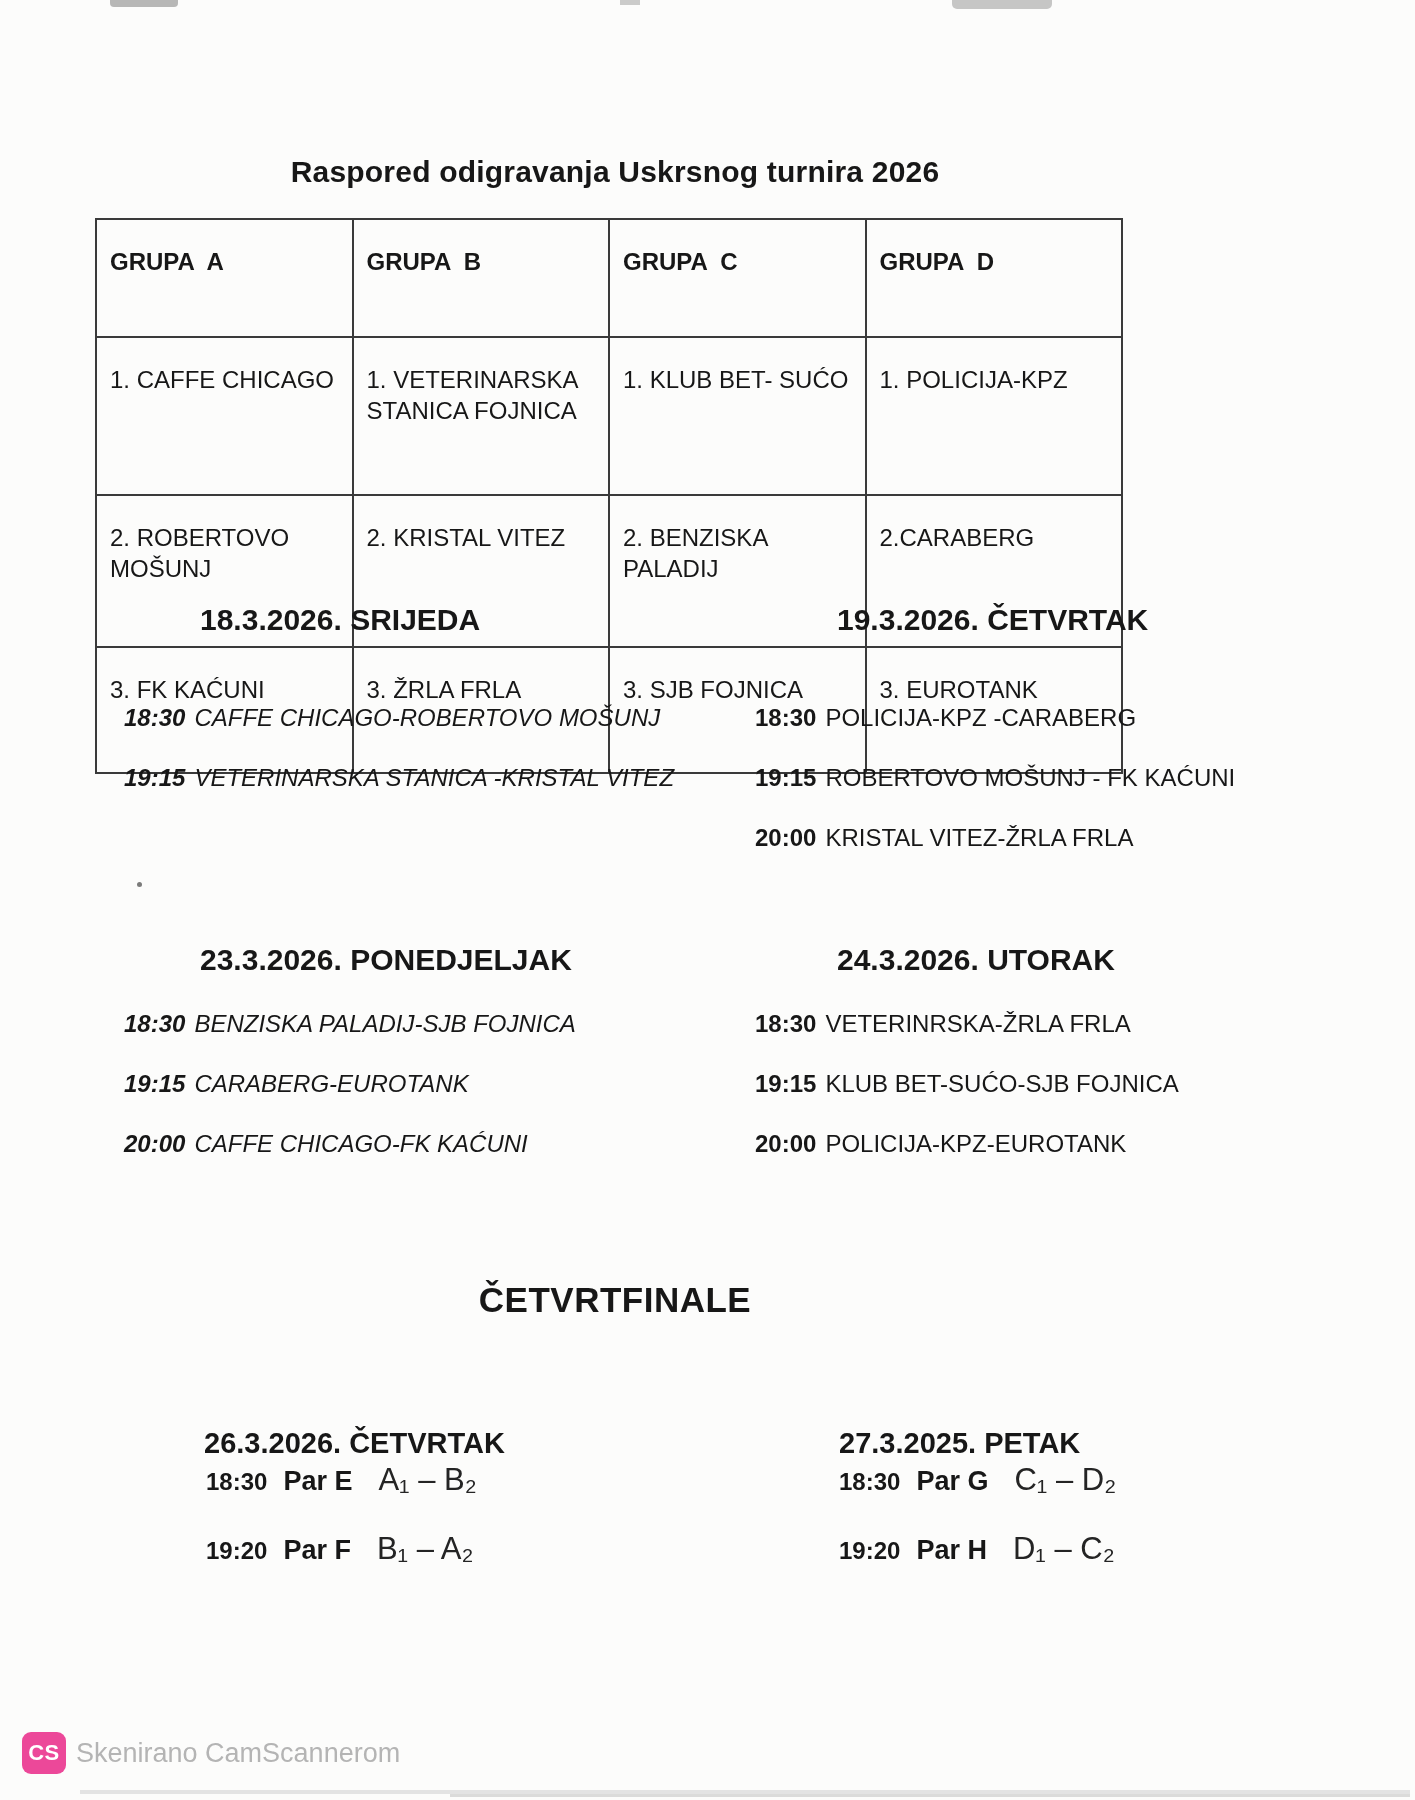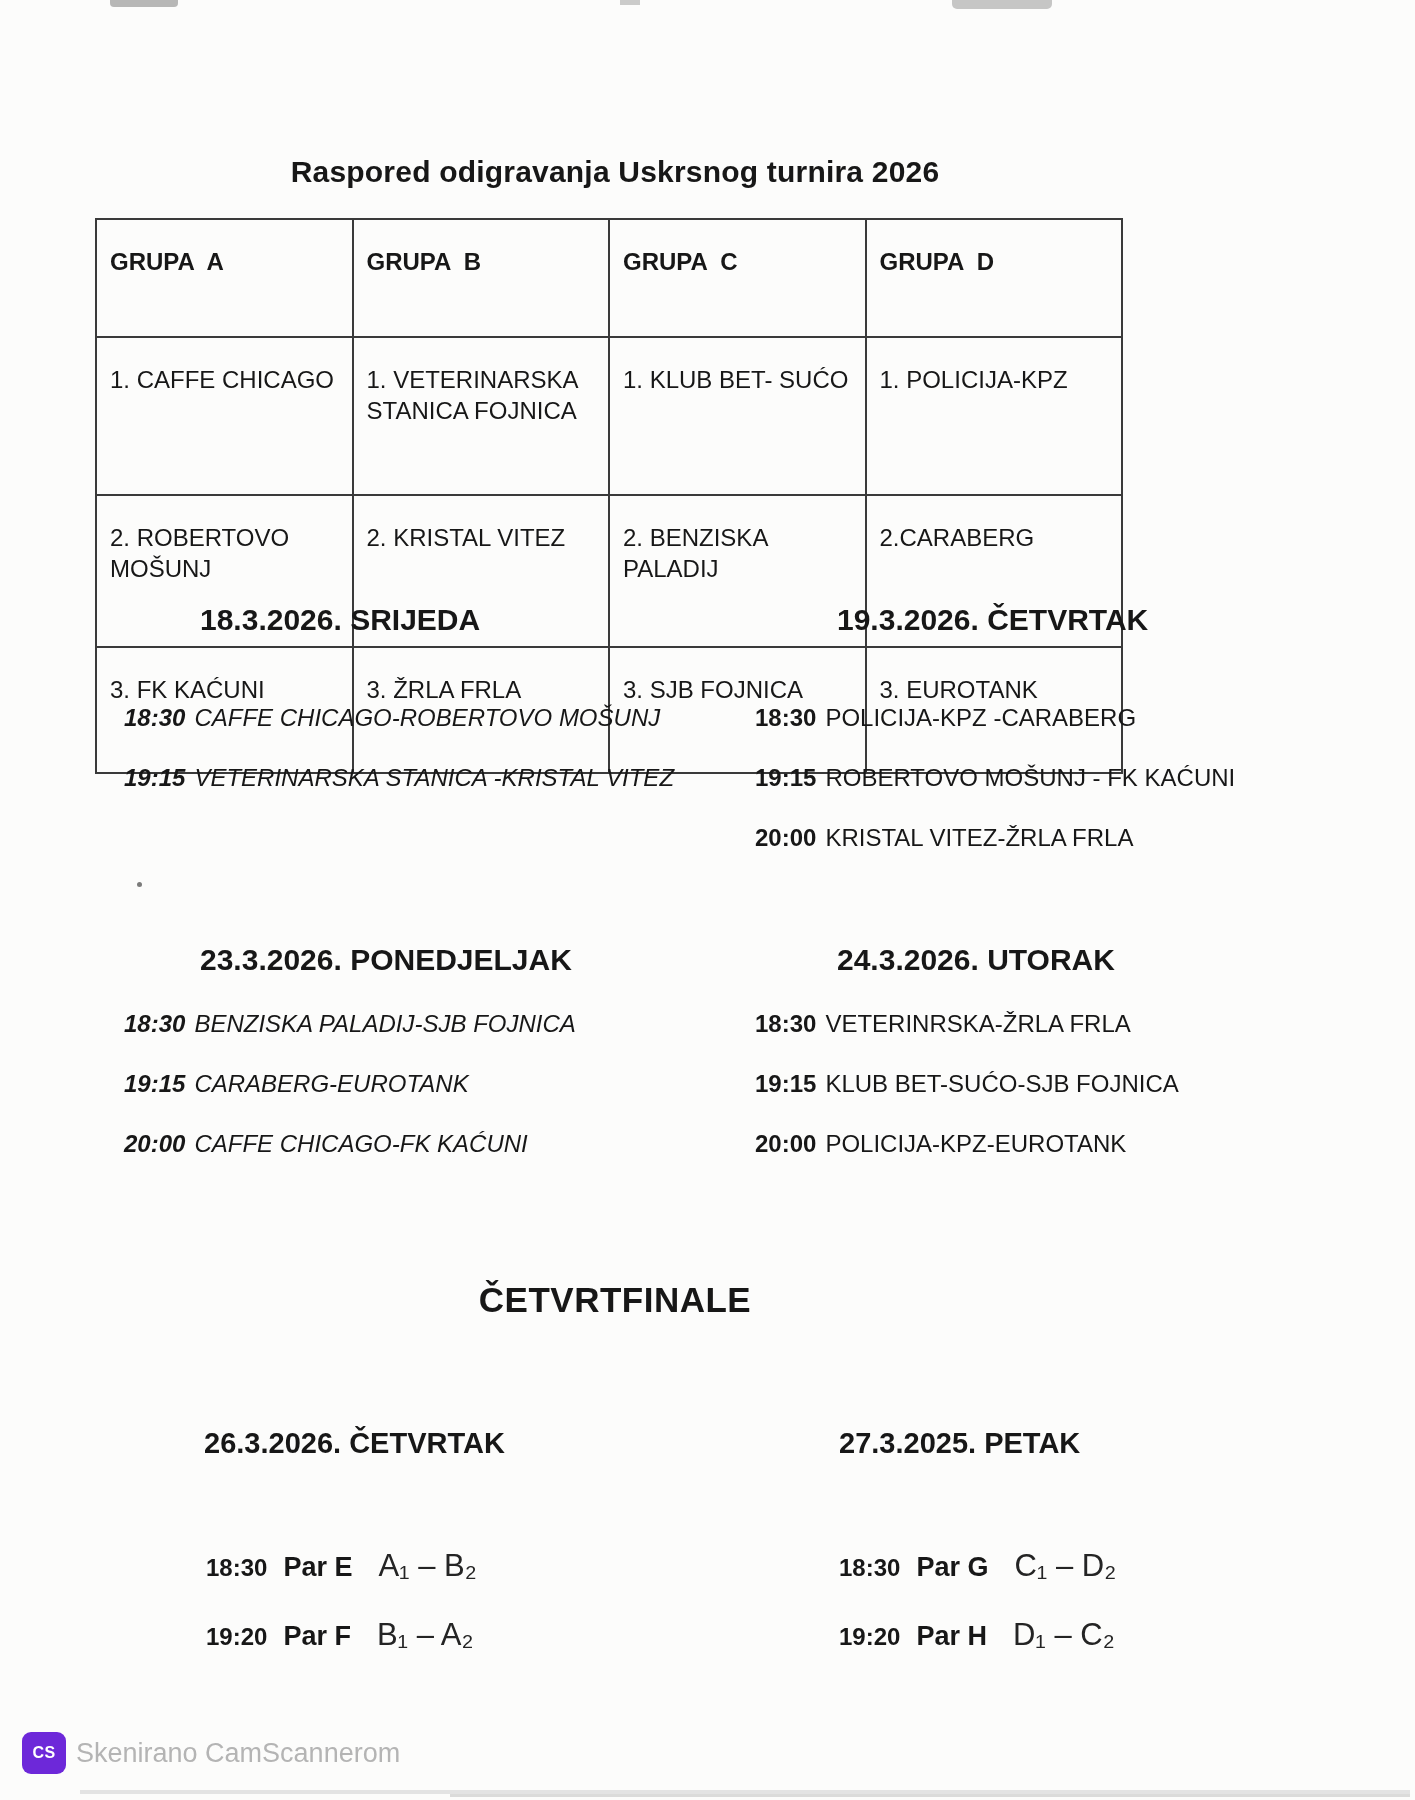--- a/index.html
+++ b/index.html
@@ -56,39 +56,39 @@
   .col-l .match-row{margin-left:24px;font-style:italic;}
   .match-time{font-weight:700;margin-right:9px;}
 
   .qf-heading{
     position:absolute;left:0;top:1280px;width:1230px;
     text-align:center;font-size:35px;font-weight:700;letter-spacing:.5px;
   }
   .qf-block{position:absolute;top:1425px;width:560px;}
   .qf-block.col-l{left:100px;}
   .qf-block.col-r{left:755px;}
-  .qf-block .day-heading{font-size:29px;margin-bottom:86px;}
+  .qf-block .day-heading{font-size:29px;}
   .qf-block.col-l .day-heading{margin-left:104px;}
   .qf-block.col-r .day-heading{margin-left:84px;}
   .qf-row{font-size:25px;line-height:38px;margin-bottom:29px;}
   .qf-block.col-l .qf-row{margin-left:106px;}
   .qf-block.col-r .qf-row{margin-left:84px;}
   .qf-time{font-weight:700;font-size:24px;margin-right:16px;}
   .qf-pair{font-weight:700;font-size:27px;margin-right:26px;}
   .qf-teams{font-size:31px;color:#242424;}
 
   .footer{
     position:absolute;left:22px;top:1732px;
     display:flex;align-items:center;gap:10px;
   }
   .cs-badge{
     width:44px;height:42px;border-radius:9px;
-    background:#6d28d9;color:#ffffff;
+    background:#ec4899;color:#ffffff;
     display:flex;align-items:center;justify-content:center;
-    font-size:16px;font-weight:700;letter-spacing:.5px;
+    font-size:22px;font-weight:700;letter-spacing:.5px;
   }
   .cs-text{font-size:27px;color:#b4b4b4;}
 </style>
 </head>
 <body>
 
 <div class="page">
 
   <div class="smudge a1"></div>
   <div class="smudge a2"></div>

